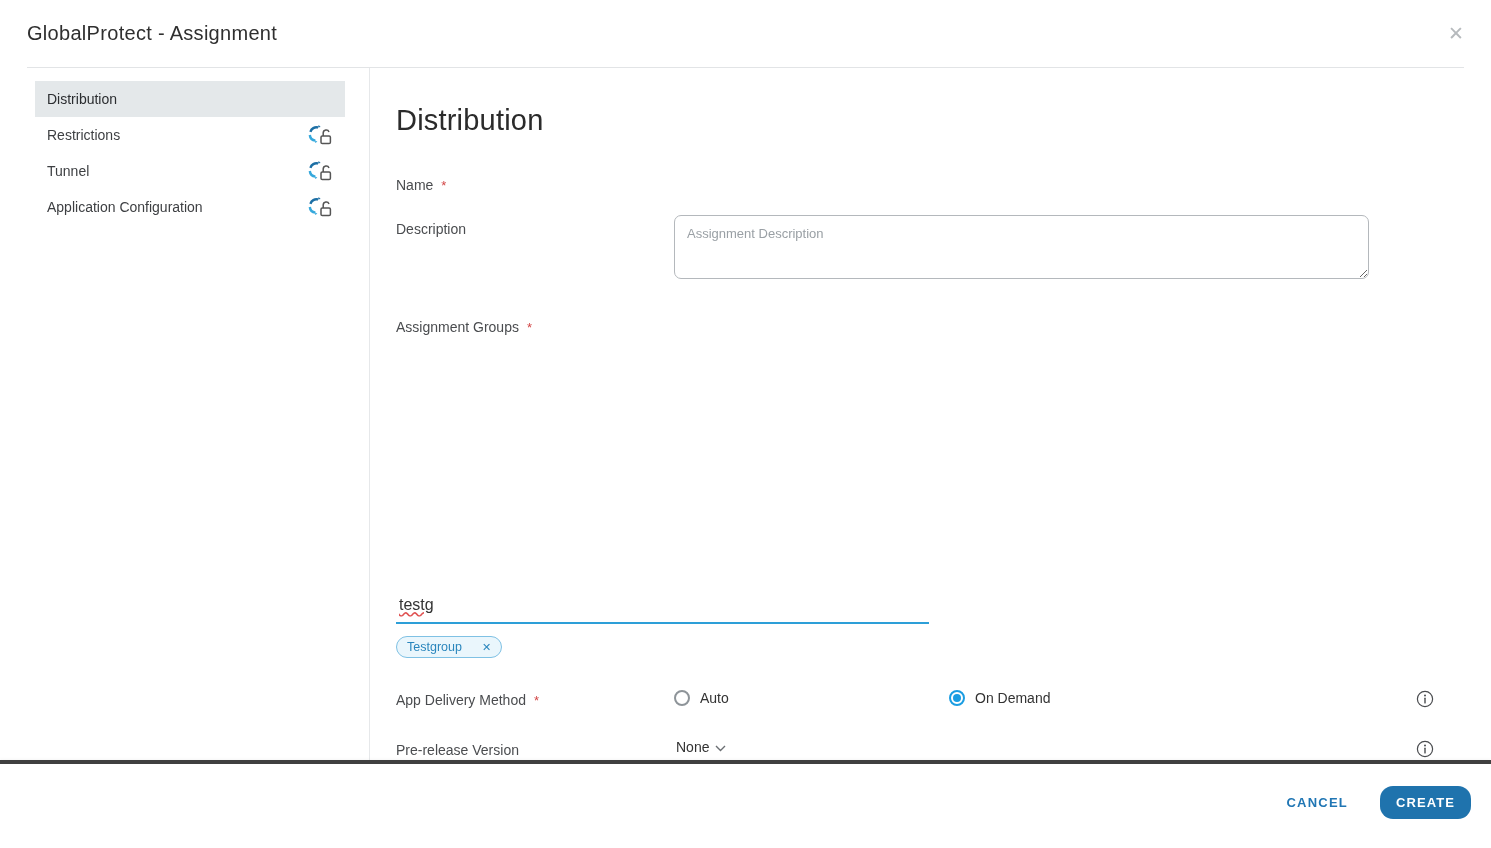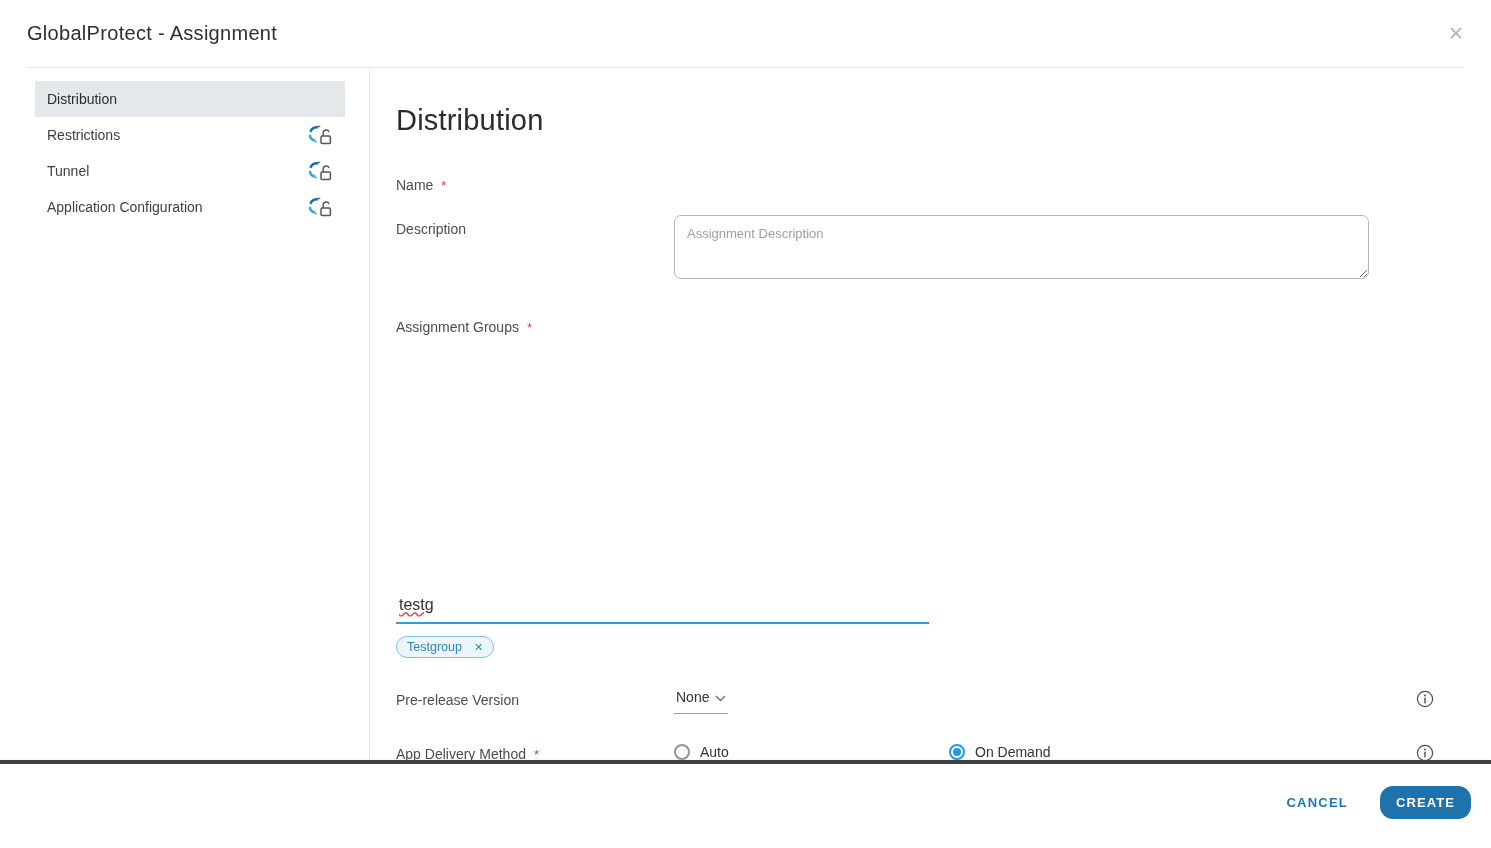--- a/index.html
+++ b/index.html
@@ -40,21 +40,21 @@
   .textarea { width:695px; height:64px; border:1px solid #b4b8bc; border-radius:7px;
     font-size:13px; color:#333; padding:10px 12px; resize:both; outline:none;
     font-family:"Liberation Sans", sans-serif; }
   .textarea::placeholder { color:#9aa0a5; }
   .input-line::placeholder { color:#9aa0a5; }
 
   .groups-field { width:533px; border-bottom:2px solid #2d9fd8; padding:5px 3px 8px; cursor:text; }
   .groups-field .typed { font-size:16px; color:#333;
     text-decoration:underline; text-decoration-style:wavy; text-decoration-color:#e05252; }
   .chip-row { margin-top:12px; display:flex; gap:8px; }
-  .chip { display:inline-flex; align-items:center; gap:12px; height:22px; padding:0 10px;
+  .chip { display:inline-flex; align-items:center; gap:20px; height:22px; padding:0 10px;
     border:1px solid #7fc1e4; border-radius:12px; background:#eaf6fc; color:#2a86bd;
     font-size:12.5px; cursor:default; }
   .chip-x { font-size:11px; color:#2a86bd; cursor:pointer; line-height:1; }
 
   .radio-row { display:flex; align-items:center; padding-top:4px; width:760px; }
   .radio-opt { display:flex; align-items:center; gap:10px; cursor:pointer; }
   .radio-opt.first { width:275px; }
   .radio-circle { width:16px; height:16px; border-radius:50%; border:2px solid #8e9499;
     position:relative; flex:0 0 16px; }
   .radio-circle.checked { border-color:#1b9de2; }
@@ -172,20 +172,43 @@
           </div>
           <div class="chip-row">
             <span class="chip">
               <span>Testgroup</span>
               <span class="chip-x">✕</span>
             </span>
           </div>
         </div>
       </div>
 
+      <div class="form-row" style="margin-bottom:24px;">
+        <div class="label-col">
+          <span>App Delivery Method</span><span class="req">*</span>
+        </div>
+        <div class="radio-row">
+          <div class="radio-opt first">
+            <span class="radio-circle"></span>
+            <span class="radio-label">Auto</span>
+          </div>
+          <div class="radio-opt">
+            <span class="radio-circle checked"></span>
+            <span class="radio-label">On Demand</span>
+          </div>
+        </div>
+        <div class="info-wrap">
+          <svg width="18" height="18" viewBox="0 0 18 18">
+            <circle cx="9" cy="9" r="7.6" fill="none" stroke="#4a4c4f" stroke-width="1.2"></circle>
+            <circle cx="9" cy="5.4" r="1" fill="#4a4c4f"></circle>
+            <rect x="8.3" y="7.6" width="1.4" height="6" rx="0.7" fill="#4a4c4f"></rect>
+          </svg>
+        </div>
+      </div>
+
       <div class="form-row">
         <div class="label-col">
           <span>Pre-release Version</span>
         </div>
         <div class="field-col">
           <div class="select-ctl">
             <span class="select-value">None</span>
             <span>
               <svg width="11" height="7" viewBox="0 0 11 7">
                 <path d="M1 1 l4.5 4.5 L10 1" fill="none" stroke="#6b6f73" stroke-width="1.4"></path>
@@ -195,43 +218,20 @@
         </div>
         <div class="info-wrap">
           <svg width="18" height="18" viewBox="0 0 18 18">
             <circle cx="9" cy="9" r="7.6" fill="none" stroke="#4a4c4f" stroke-width="1.2"></circle>
             <circle cx="9" cy="5.4" r="1" fill="#4a4c4f"></circle>
             <rect x="8.3" y="7.6" width="1.4" height="6" rx="0.7" fill="#4a4c4f"></rect>
           </svg>
         </div>
       </div>
 
-      <div class="form-row" style="margin-bottom:24px;">
-        <div class="label-col">
-          <span>App Delivery Method</span><span class="req">*</span>
-        </div>
-        <div class="radio-row">
-          <div class="radio-opt first">
-            <span class="radio-circle"></span>
-            <span class="radio-label">Auto</span>
-          </div>
-          <div class="radio-opt">
-            <span class="radio-circle checked"></span>
-            <span class="radio-label">On Demand</span>
-          </div>
-        </div>
-        <div class="info-wrap">
-          <svg width="18" height="18" viewBox="0 0 18 18">
-            <circle cx="9" cy="9" r="7.6" fill="none" stroke="#4a4c4f" stroke-width="1.2"></circle>
-            <circle cx="9" cy="5.4" r="1" fill="#4a4c4f"></circle>
-            <rect x="8.3" y="7.6" width="1.4" height="6" rx="0.7" fill="#4a4c4f"></rect>
-          </svg>
-        </div>
-      </div>
-
     </div>
   </div>
 
   <div class="footer">
     <button class="cancel-btn">CANCEL</button>
     <button class="create-btn">CREATE</button>
   </div>
 
 </div>
 

